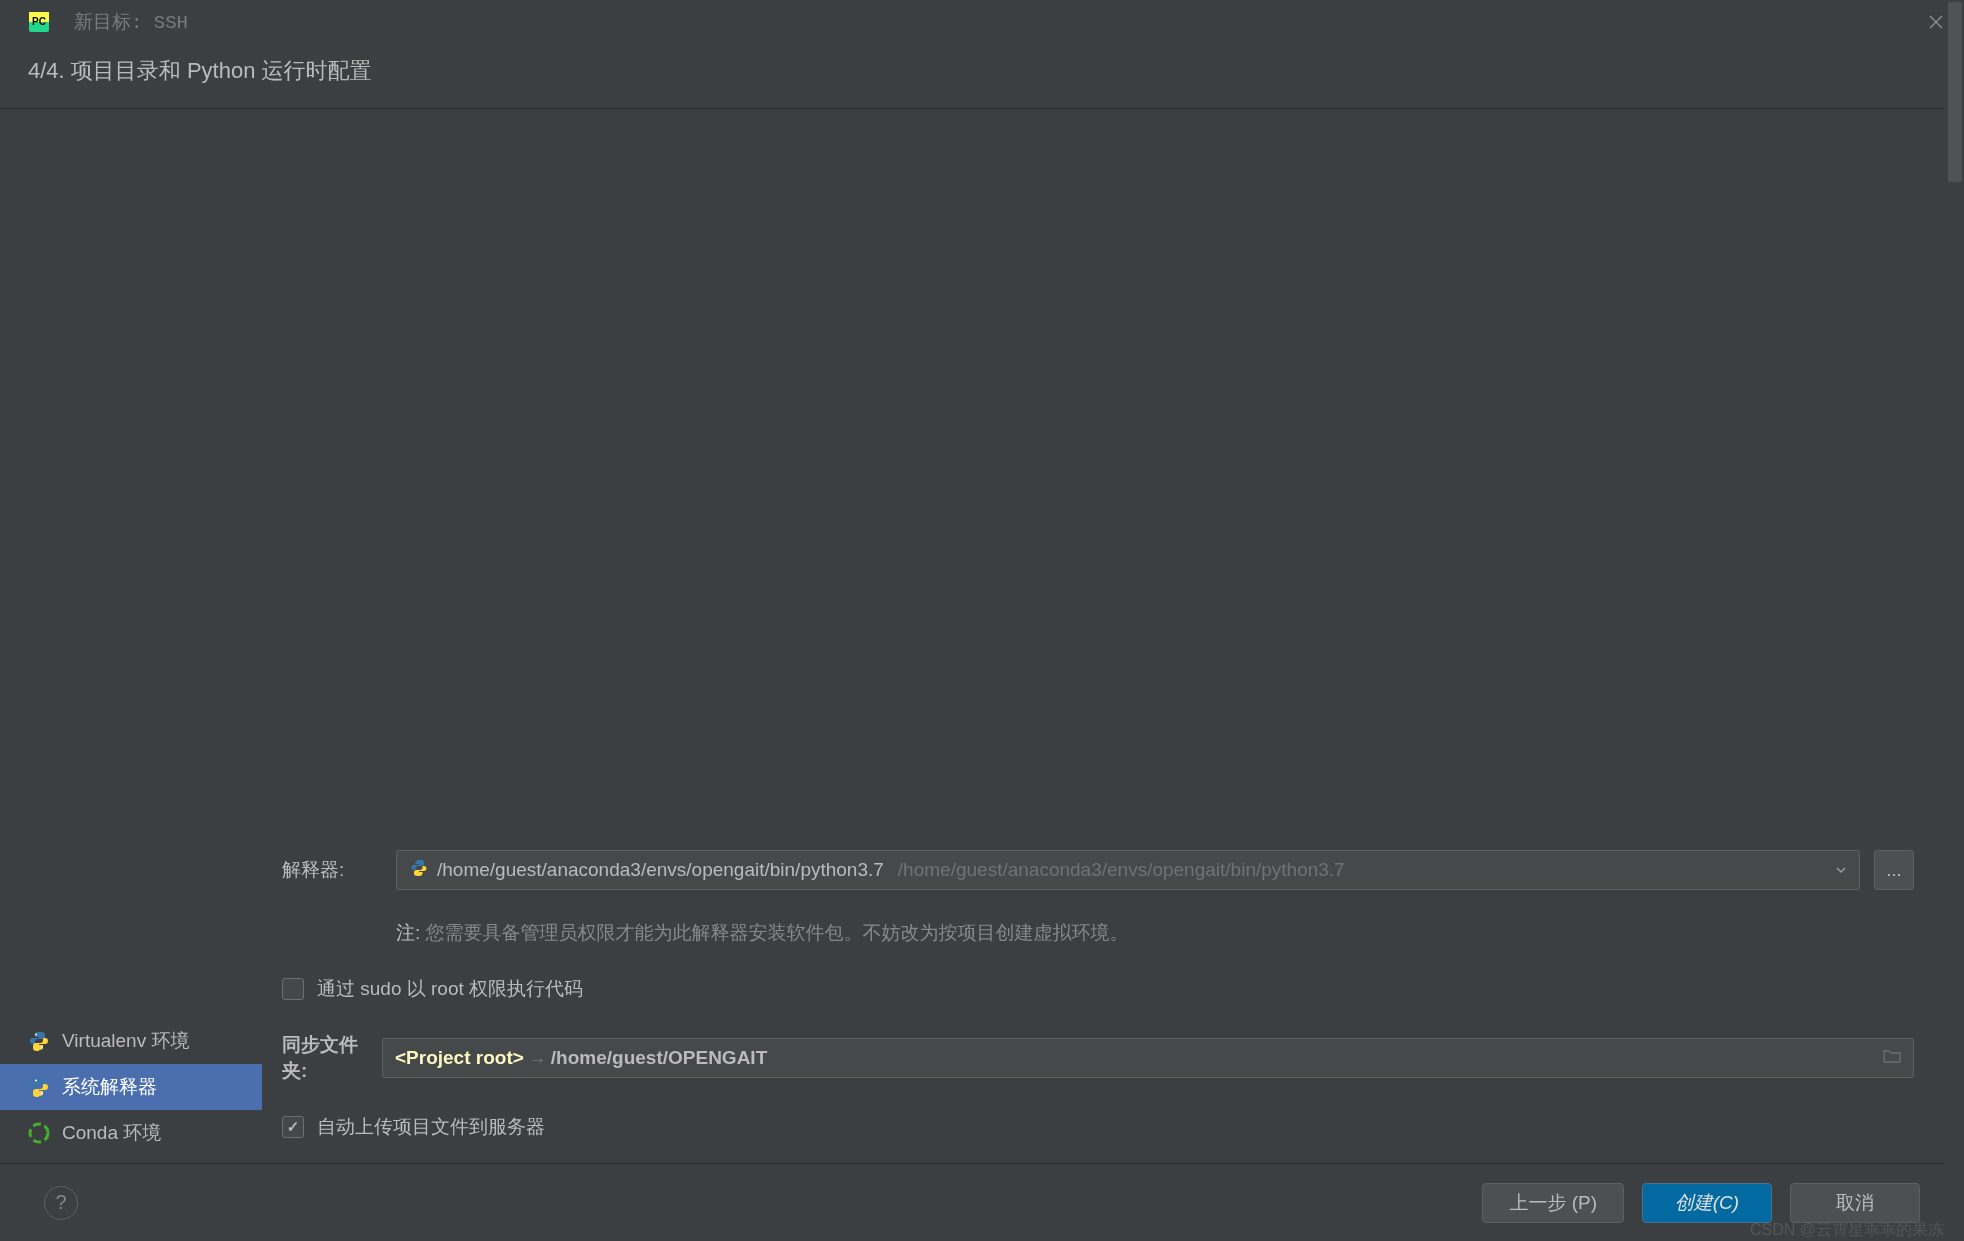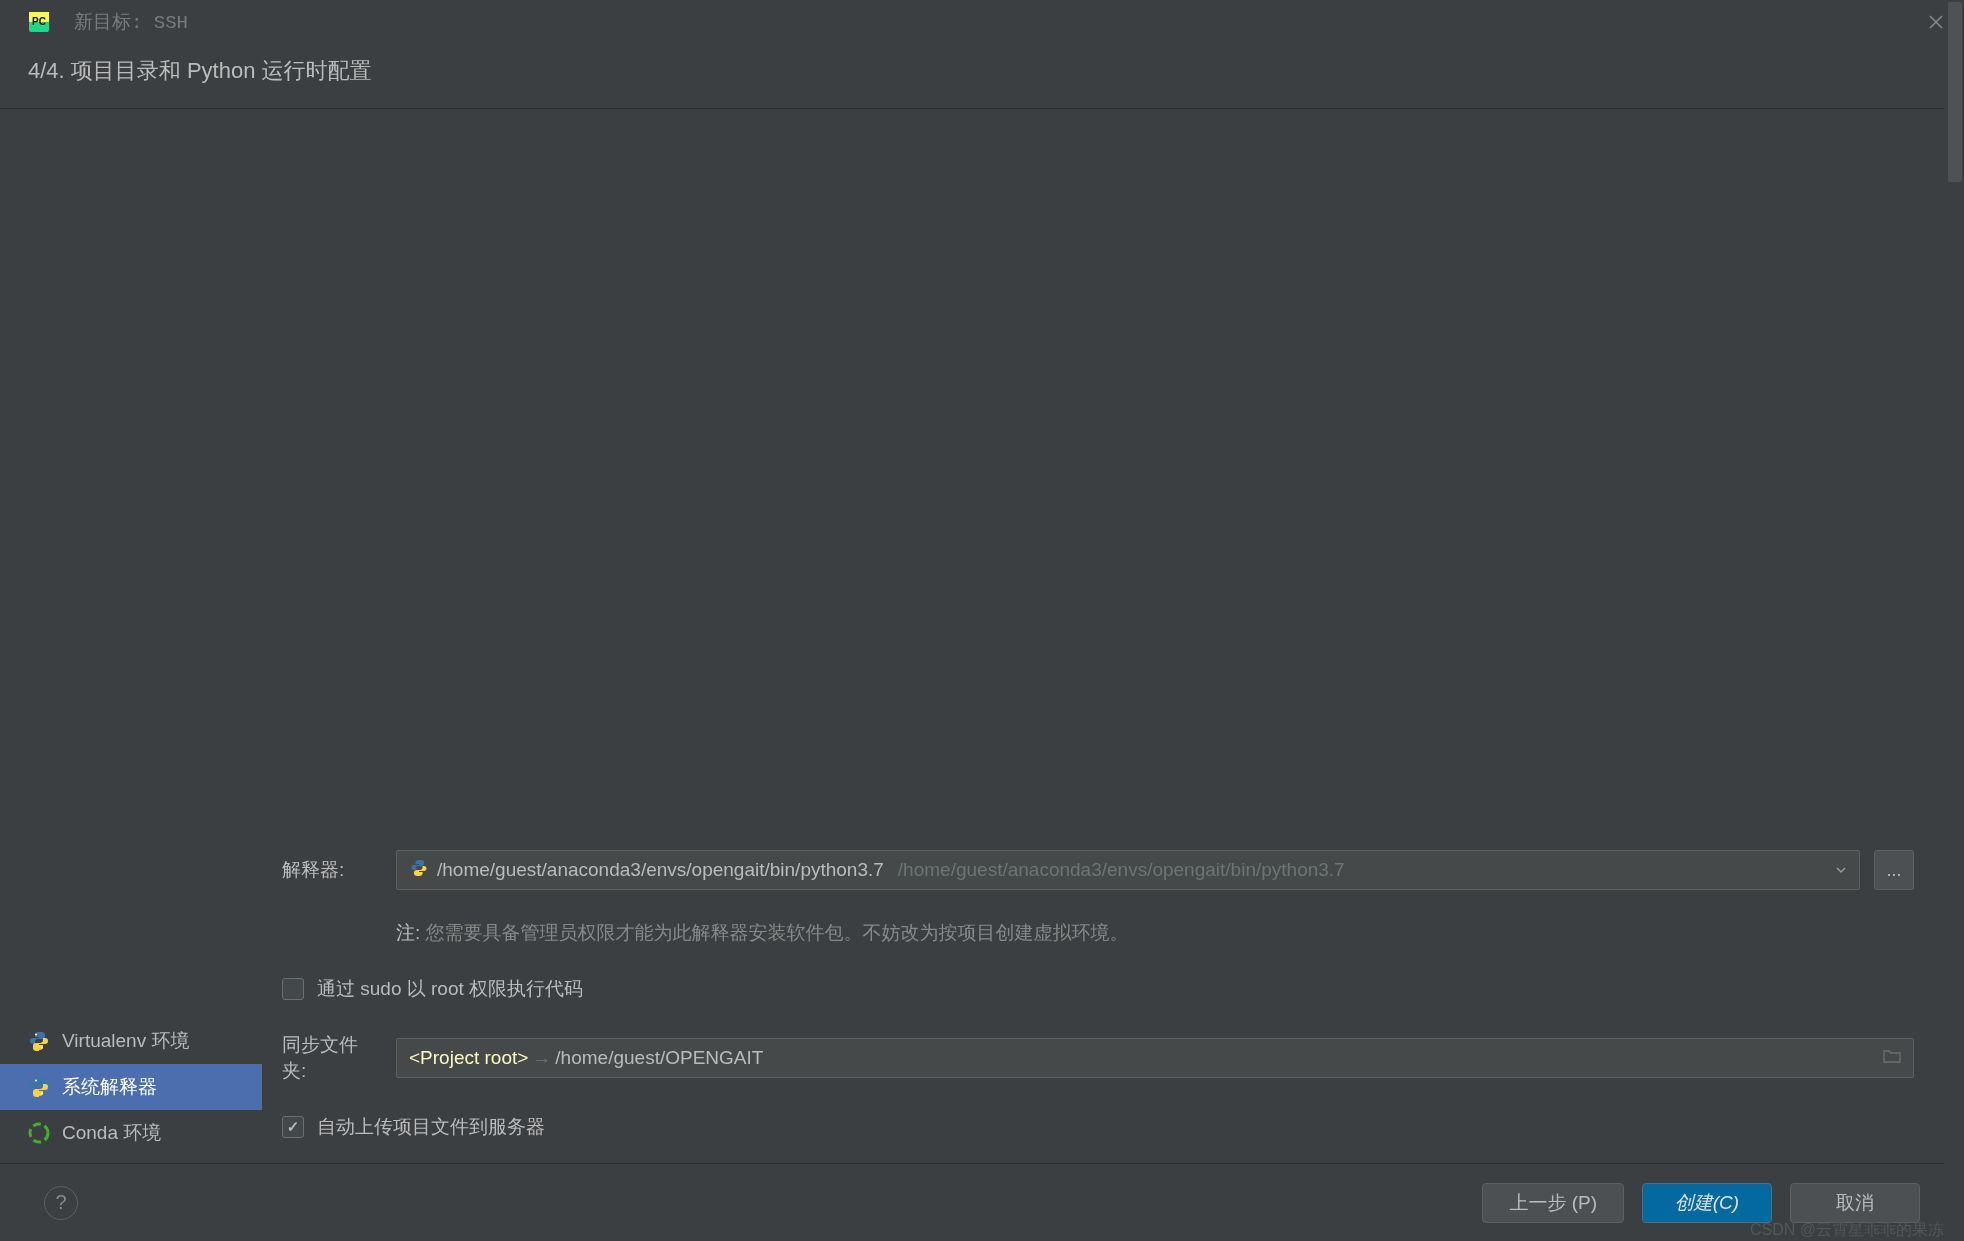--- a/index.html
+++ b/index.html
@@ -135,22 +135,22 @@
     }
     .checkbox.checked::after {
       content: "✓";
       color: #bbbbbb;
       font-size: 15px;
       font-weight: bold;
     }
     .sync-row {
       display: flex;
       align-items: center;
-      gap: 14px;
       margin-bottom: 30px;
+      font-weight: bold;
     }
     .sync-field {
       flex: 1;
       height: 40px;
       background: #45494a;
       border: 1px solid #5e6060;
       border-radius: 2px;
       display: flex;
       align-items: center;
       padding: 0 12px;

